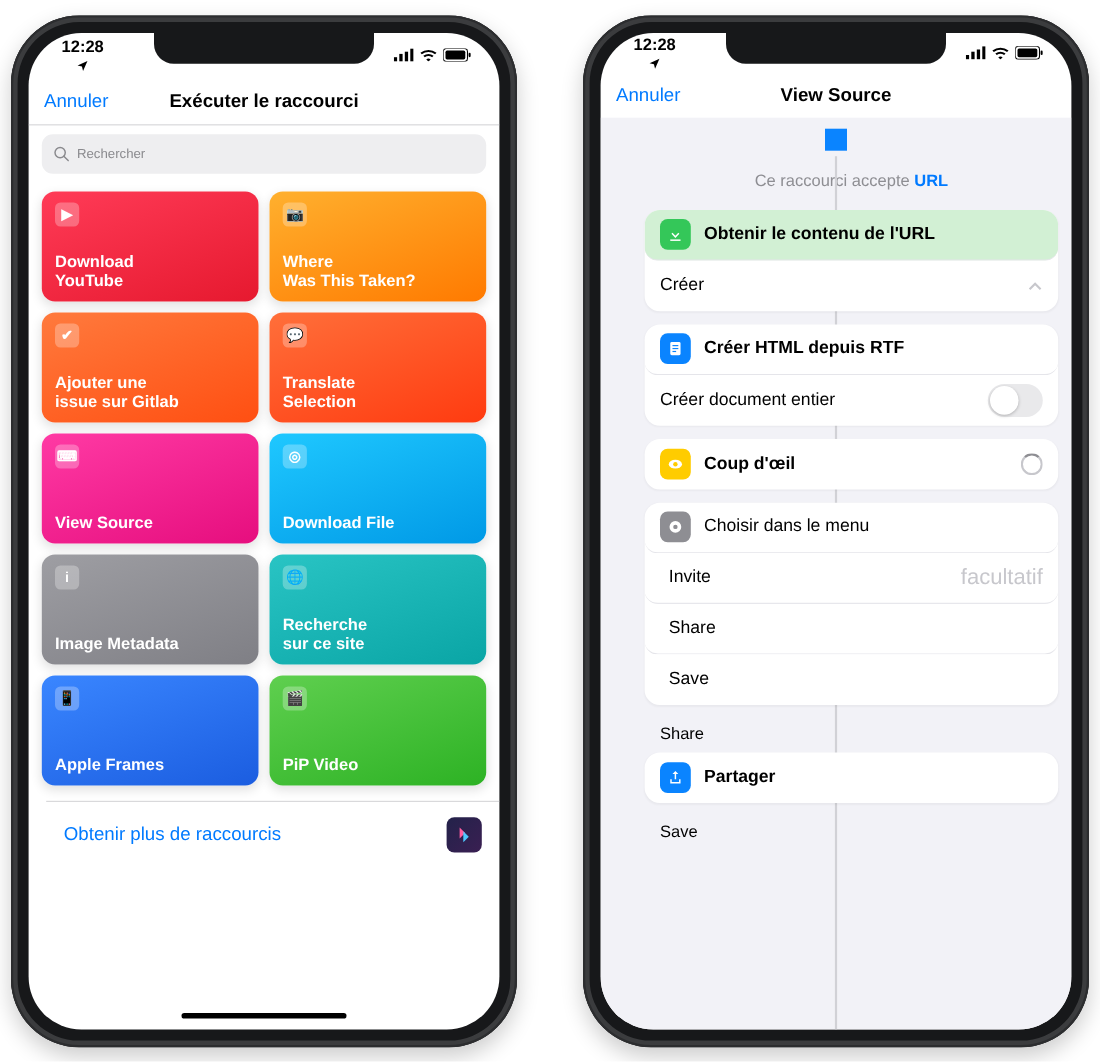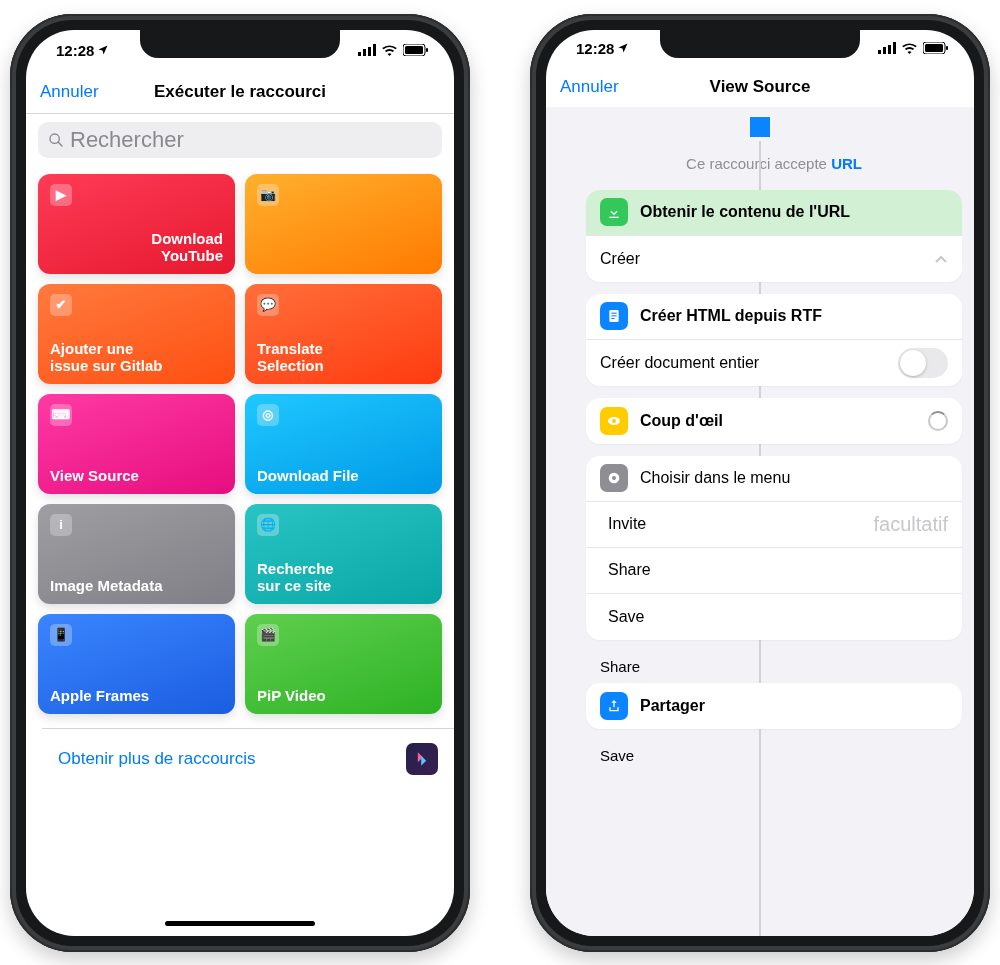--- a/index.html
+++ b/index.html
@@ -46,21 +46,21 @@
   }
   .statusbar {
     height: 40px;
     display: flex;
     align-items: center;
     padding: 0 26px 0 30px;
     font-weight: 600;
     font-size: 15px;
     position: relative;
   }
-  .status-left { display:flex; align-items:center; gap:3px; }
+  .status-left { display:flex; align-items:center; gap:3px;flex-direction:column; }
   .sb-icons { margin-left:auto; display:flex; align-items:center; gap:5px; }
   .navbar {
     height: 44px;
     display: flex;
     align-items: center;
     justify-content: center;
     position: relative;
     padding: 0 14px;
     border-bottom: 0.5px solid #d5d5d8;
   }
@@ -76,21 +76,21 @@
   }
   .searchbar {
     margin: 8px 12px;
     height: 36px;
     background: #eeeef0;
     border-radius: 10px;
     display: flex;
     align-items: center;
     padding: 0 10px;
     color: #8a8a8e;
-    font-size: 22px;
+    font-size: 12px;
     gap:6px;
   }
   .tiles {
     padding: 4px 12px;
     display: grid;
     grid-template-columns: 1fr 1fr;
     gap: 10px;
     margin-top: 4px;
   }
   .tile {
@@ -160,21 +160,21 @@
     box-shadow: 0 1px 2px rgba(0,0,0,.04);
   }
   .row {
     min-height:46px;
     display:flex;
     align-items:center;
     padding: 8px 14px;
     font-size:16px;
     position:relative;
   }
-  .row.border { border-bottom: 0.5px solid #e5e5ea; }
+  .row.border { border-bottom: 0.5px solid #e5e5ea; border-radius: 12px; }
   .row .ricon {
     width:28px;height:28px;border-radius:7px;
     display:flex;align-items:center;justify-content:center;
     color:#fff;
     margin-right:12px;
     flex-shrink:0;
   }
   .green-row { background:#d2f0d4; }
   .chev { margin-left:auto; color:#c7c7cc; }
   .toggle {
@@ -248,25 +248,27 @@
             <circle cx="10" cy="10" r="7" fill="none" stroke="#8a8a8e" stroke-width="2"></circle>
             <line x1="15" y1="15" x2="21" y2="21" stroke="#8a8a8e" stroke-width="2" stroke-linecap="round"></line>
           </svg>
       </span>
       <span>Rechercher</span>
     </div>
 
     <div class="tiles" id="tiles">
         <div class="tile" style="background: linear-gradient(160deg, rgb(255, 59, 87), rgb(230, 25, 47));">
           <div class="ticon">▶</div>
-          <div style="white-space: pre-line; text-align: right;">Download
+          <div style="white-space: pre-line;">Download
 YouTube</div>
         </div>
         <div class="tile" style="background: linear-gradient(160deg, rgb(255, 176, 46), rgb(255, 122, 0));">
           <div class="ticon">📷</div>
+          <div style="white-space: pre-line;">Where
+Was This Taken?</div>
         </div>
         <div class="tile" style="background: linear-gradient(160deg, rgb(255, 122, 61), rgb(255, 79, 18));">
           <div class="ticon">✔</div>
           <div style="white-space: pre-line;">Ajouter une
 issue sur Gitlab</div>
         </div>
         <div class="tile" style="background: linear-gradient(160deg, rgb(255, 111, 58), rgb(255, 59, 16));">
           <div class="ticon">💬</div>
           <div style="white-space: pre-line;">Translate
 Selection</div>

